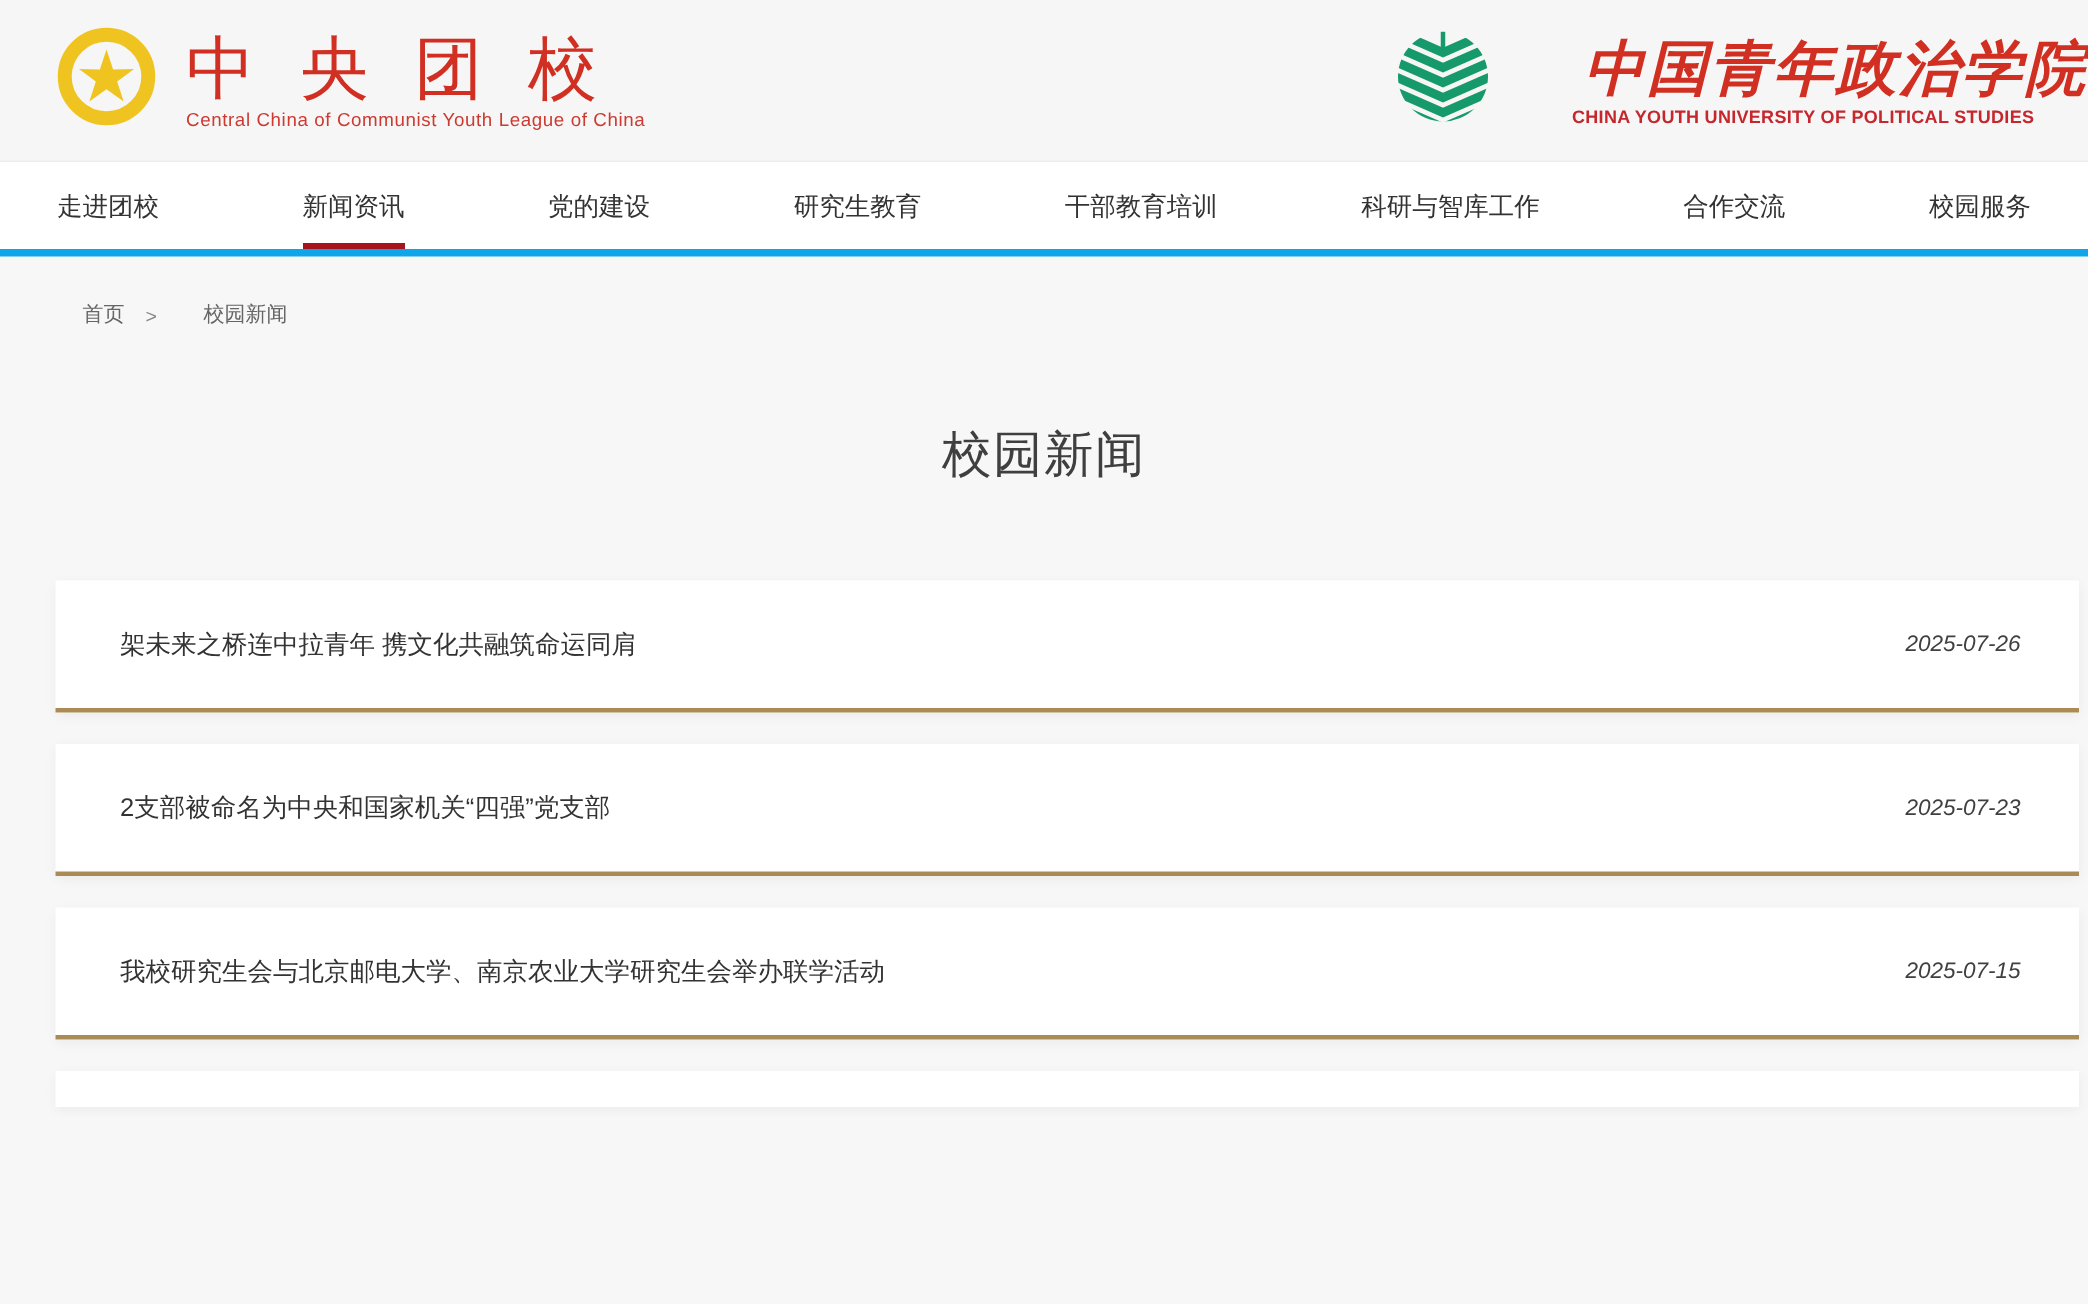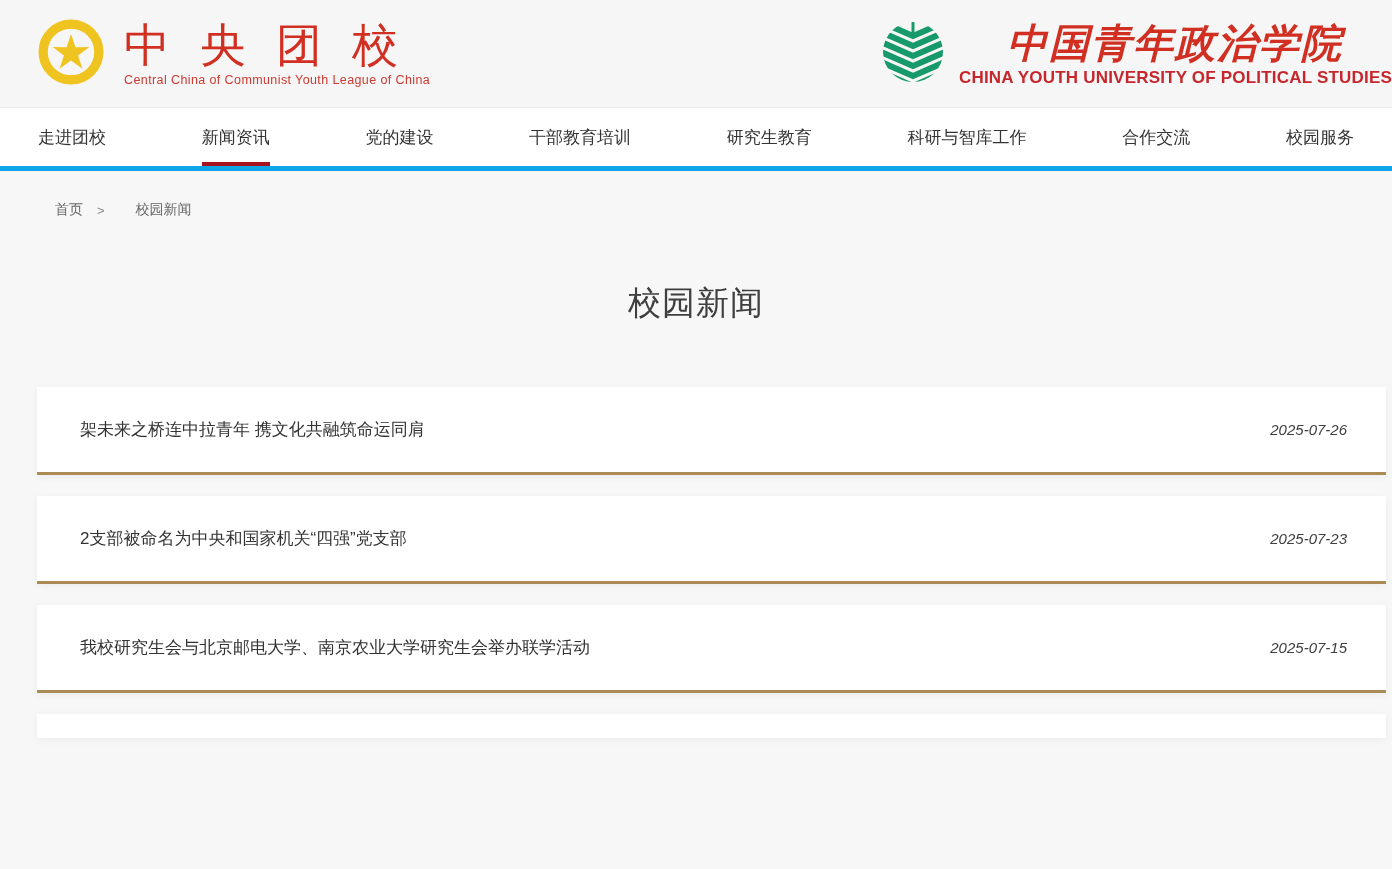--- a/index.html
+++ b/index.html
@@ -49,26 +49,27 @@
     font-size: 40px;
     line-height: 46px;
     font-weight: bold;
     font-style: italic;
     color: #d02f21;
     letter-spacing: 2px;
     white-space: nowrap;
     margin-left: 48px;
   }
   .right-logo .logo-en {
-    font-size: 17px;
+    font-size: 12px;
     font-weight: bold;
     color: #c5272d;
     letter-spacing: 0.2px;
     margin-top: 2px;
     white-space: nowrap;
+    margin-left: 40px;
   }
 
   
   .main-nav {
     height: 63px;
     background: #ffffff;
     border-bottom: 5px solid #0ea5e9;
     display: flex;
     align-items: stretch;
     justify-content: space-between;
@@ -192,22 +193,22 @@
       <span class="logo-cn">中国青年政治学院</span>
       <span class="logo-en">CHINA YOUTH UNIVERSITY OF POLITICAL STUDIES</span>
     </span>
   </div>
 </header>
 
 <nav class="main-nav">
   <div class="nav-item">走进团校</div>
   <div class="nav-item active">新闻资讯</div>
   <div class="nav-item">党的建设</div>
+  <div class="nav-item">研究生教育</div>
   <div class="nav-item">干部教育培训</div>
-  <div class="nav-item">研究生教育</div>
   <div class="nav-item">科研与智库工作</div>
   <div class="nav-item">合作交流</div>
   <div class="nav-item">校园服务</div>
 </nav>
 
 <div class="breadcrumb">
   <span class="crumb">首页</span>
   <span class="sep">&gt;</span>
   <span class="crumb">校园新闻</span>
 </div>

